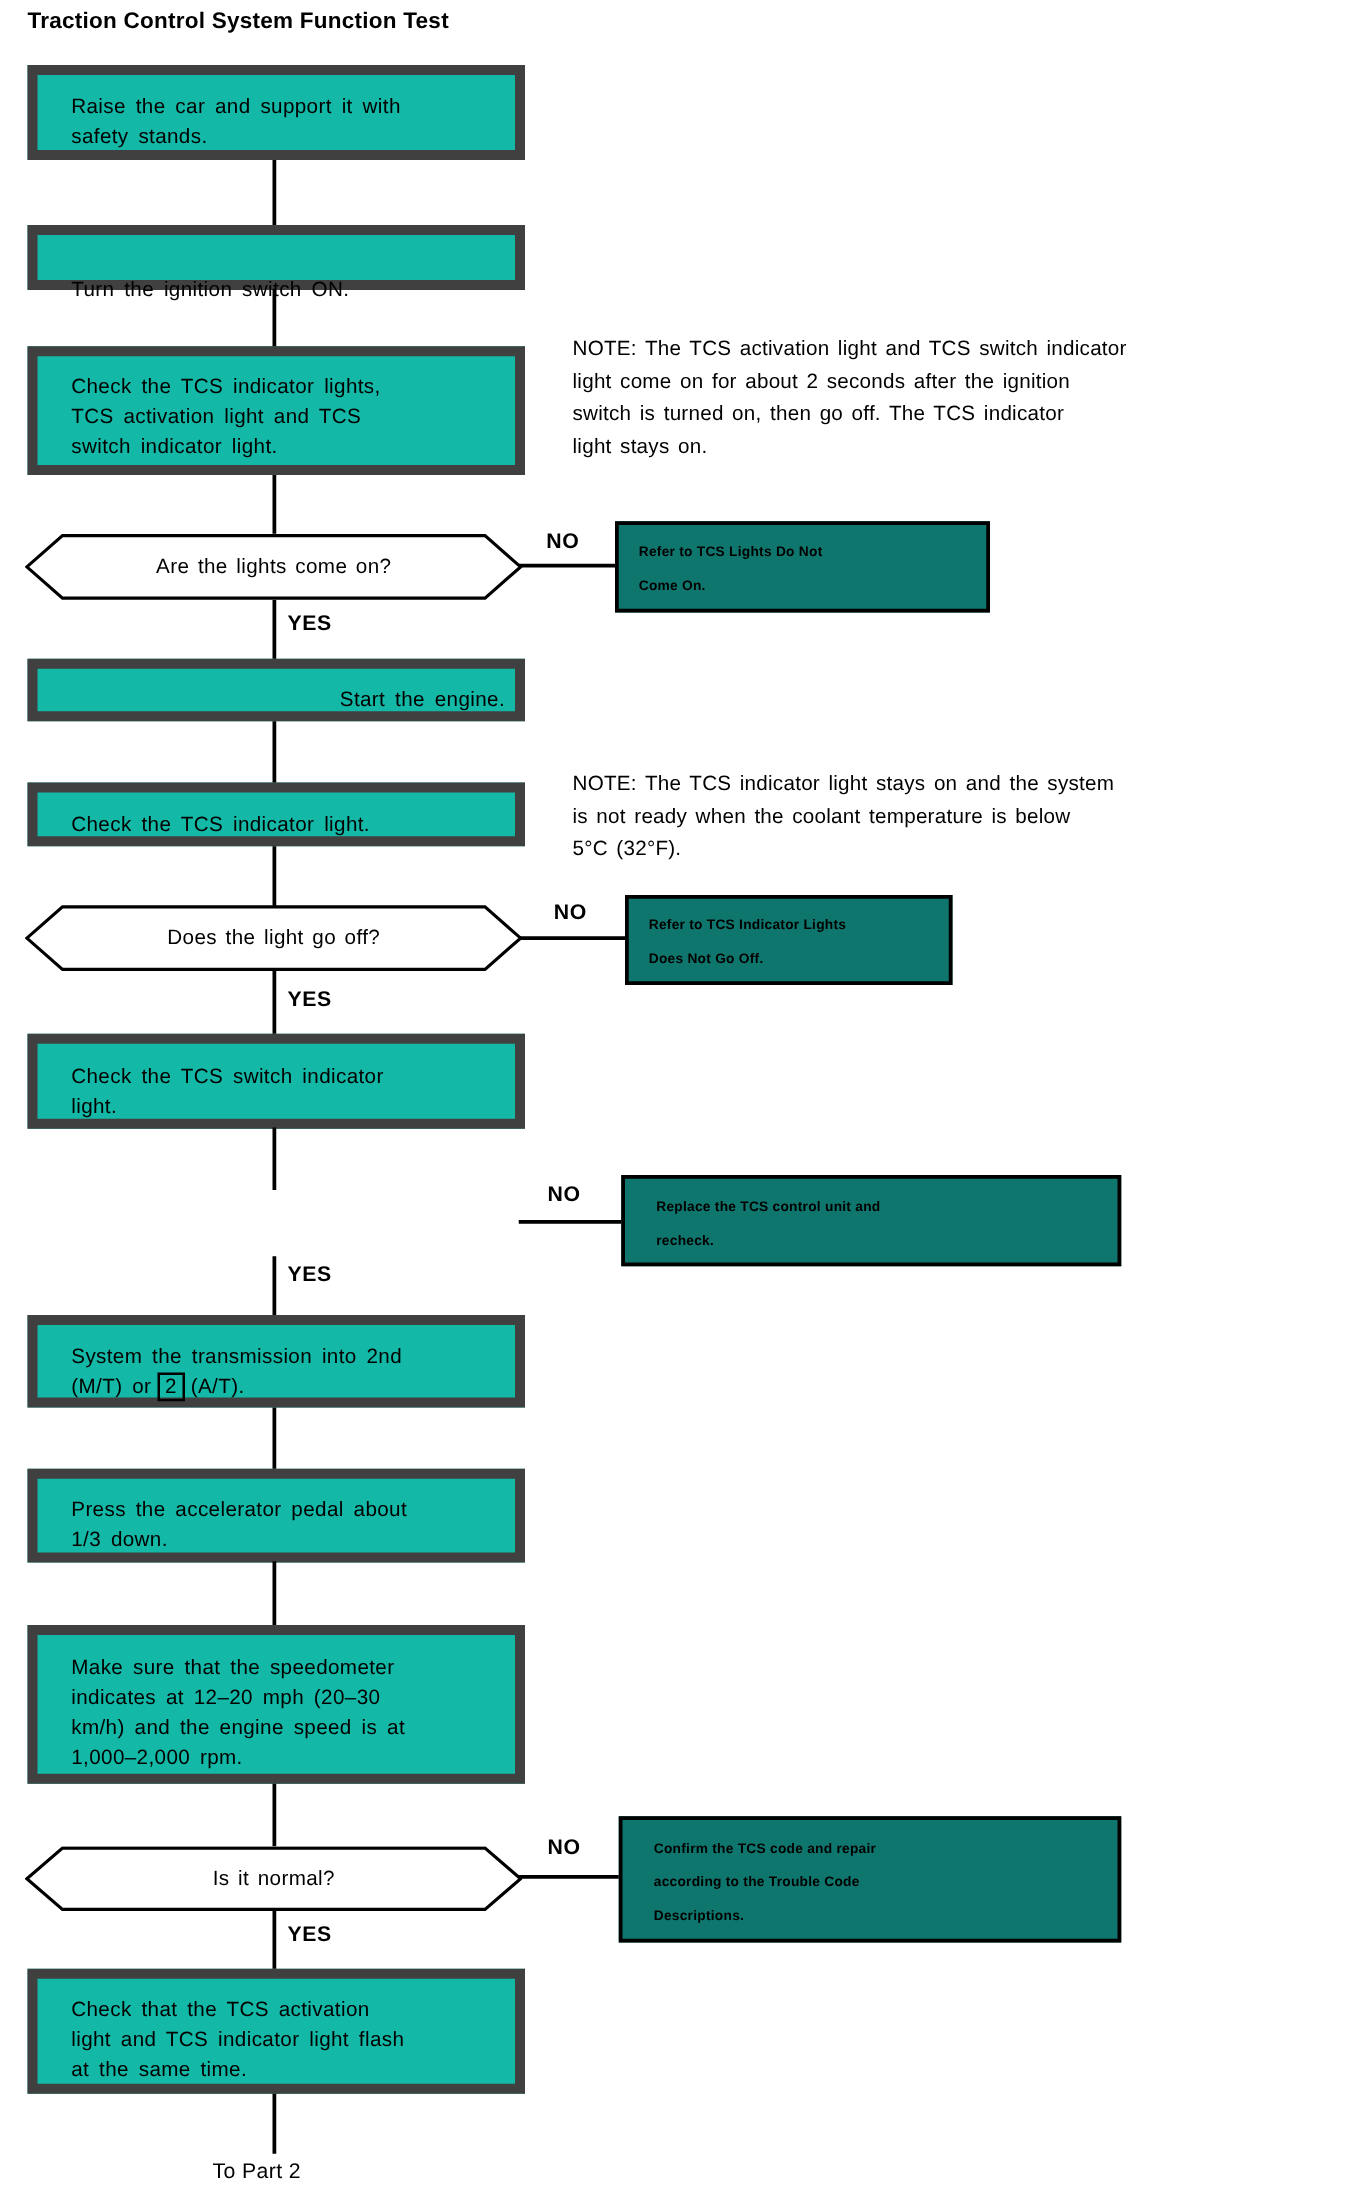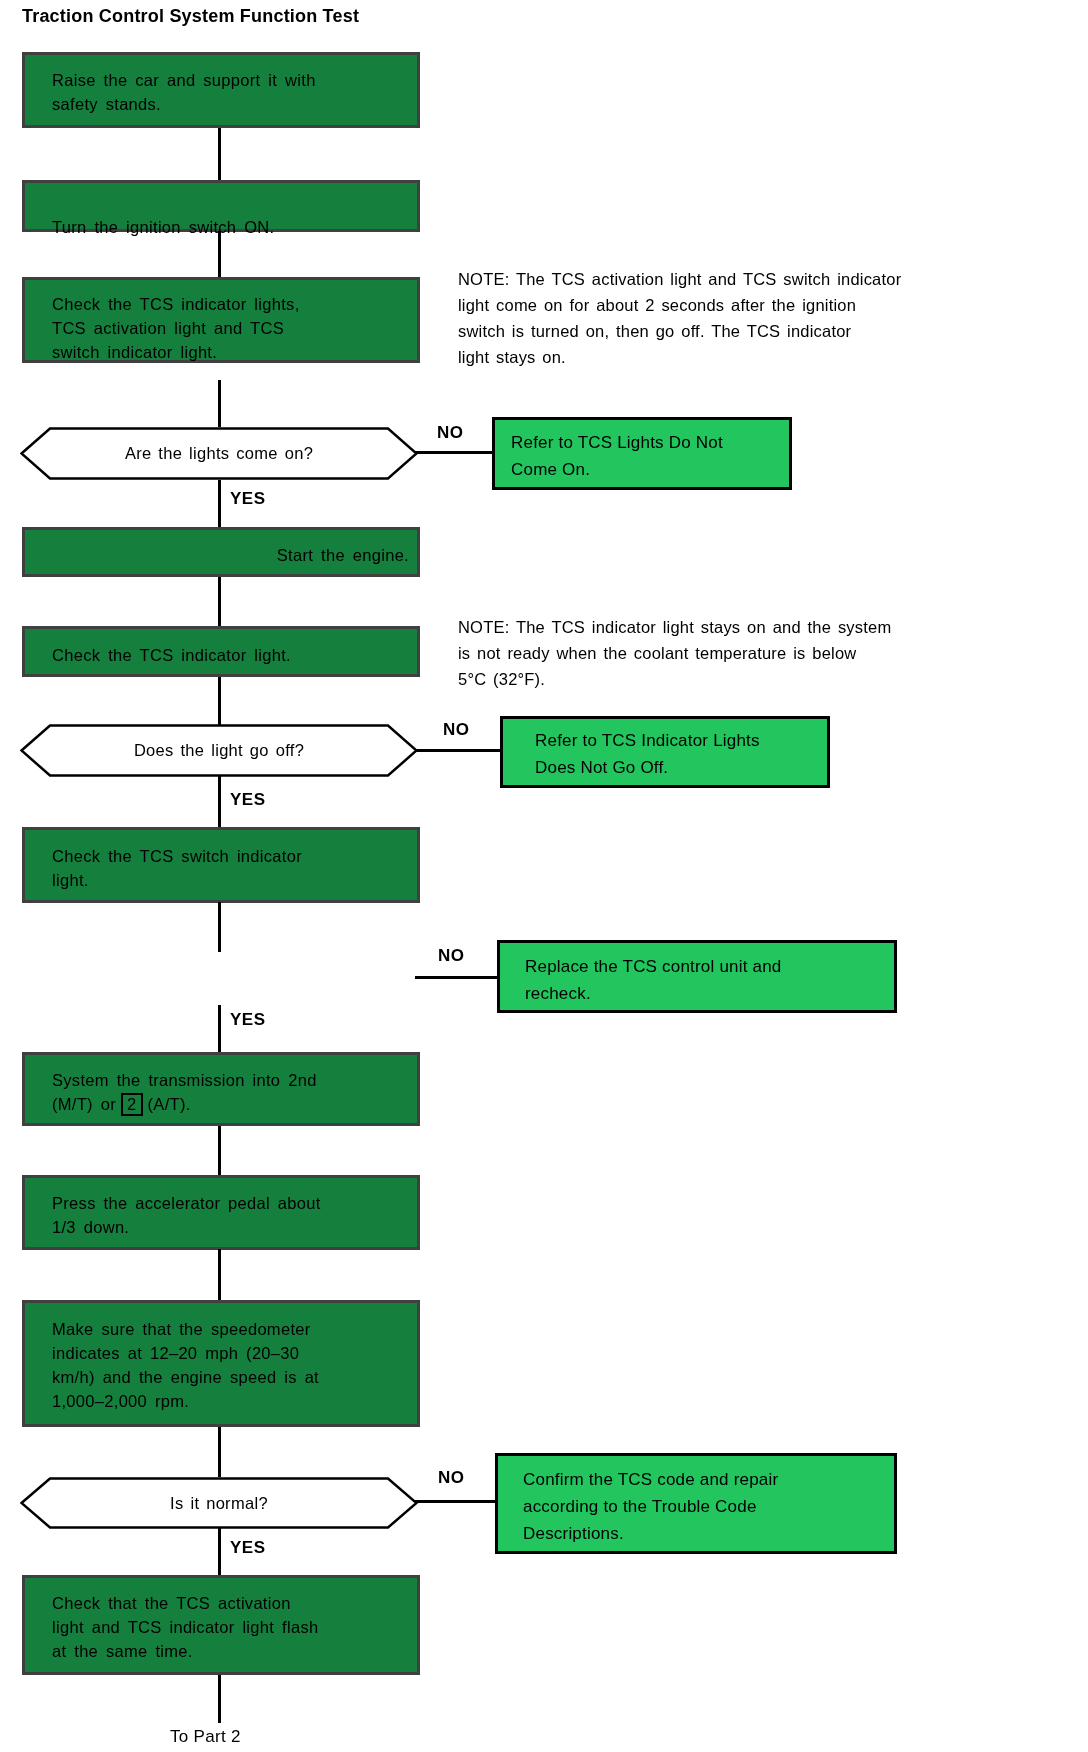--- a/index.html
+++ b/index.html
@@ -9,30 +9,30 @@
     background:#ffffff;
     font-family:"Liberation Sans", sans-serif;
     color:#000;
   }
   .title{
     position:absolute;left:22px;top:6px;
     font-size:18px;font-weight:bold;letter-spacing:.2px;
   }
   .pbox{
     position:absolute;box-sizing:border-box;
-    border:3px solid #404040;background:#15803d;
+    border:8px solid #404040;background:#14b8a6;
     font-size:16.5px;line-height:24px;letter-spacing:.3px;word-spacing:3px;
     white-space:pre-line;
     padding-left:27px;padding-right:8px;
   }
   .pbox.center{text-align:right;padding-left:8px;}
   .nbox{
     position:absolute;box-sizing:border-box;
-    border:3px solid #000;background:#22c55e;
-    font-size:17px;font-weight:normal;line-height:27px;letter-spacing:.2px;
+    border:3px solid #000;background:#0f766e;
+    font-size:11px;font-weight:bold;line-height:27px;letter-spacing:.2px;
     white-space:pre-line;
   }
   .hex{position:absolute;}
   .hex svg{position:absolute;left:0;top:0;width:100%;height:100%;}
   .hex .hex-label{
     position:absolute;left:0;top:0;right:0;bottom:0;
     display:flex;align-items:center;justify-content:center;
     font-size:16.5px;letter-spacing:.3px;word-spacing:2px;
   }
   .note{
@@ -57,21 +57,21 @@
 
 <div id="page">
 
   <div class="title">Traction Control System Function Test</div>
 
   <div class="pbox" style="left:22px;top:52px;width:398px;height:76px;padding-top:13px;">Raise the car and support it with
 safety stands.</div>
 
   <div class="pbox" style="left:22px;top:180px;width:398px;height:52px;padding-top:32px;">Turn the ignition switch ON.</div>
 
-  <div class="pbox" style="left:22px;top:277px;width:398px;height:86px;padding-top:12px;">Check the TCS indicator lights,
+  <div class="pbox" style="left:22px;top:277px;width:398px;height:103px;padding-top:12px;">Check the TCS indicator lights,
 TCS activation light and TCS
 switch indicator light.</div>
 
   <div class="pbox center" style="left:22px;top:527px;width:398px;height:50px;padding-top:13px;">Start the engine.</div>
 
   <div class="pbox" style="left:22px;top:626px;width:398px;height:51px;padding-top:14px;">Check the TCS indicator light.</div>
 
   <div class="pbox" style="left:22px;top:827px;width:398px;height:76px;padding-top:14px;">Check the TCS switch indicator
 light.</div>
 
@@ -108,21 +108,21 @@
   <div class="hex" style="left:20px;top:1477px;width:398px;height:52px;">
     <svg viewBox="0 0 398 52" preserveAspectRatio="none">
       <polygon points="1.5,26 30,1.5 368,1.5 396.5,26 368,50.5 30,50.5" fill="#fff" stroke="#000" stroke-width="2.5"></polygon>
     </svg>
     <div class="hex-label">Is it normal?</div>
   </div>
 
   <div class="nbox" style="left:492px;top:417px;width:300px;height:73px;padding:9px 8px 0 16px;">Refer to TCS Lights Do Not
 Come On.</div>
 
-  <div class="nbox" style="left:500px;top:716px;width:330px;height:72px;padding:8px 8px 0 32px;">Refer to TCS Indicator Lights
+  <div class="nbox" style="left:500px;top:716px;width:262px;height:72px;padding:8px 8px 0 16px;">Refer to TCS Indicator Lights
 Does Not Go Off.</div>
 
   <div class="nbox" style="left:497px;top:940px;width:400px;height:73px;padding:10px 8px 0 25px;">Replace the TCS control unit and
 recheck.</div>
 
   <div class="nbox" style="left:495px;top:1453px;width:402px;height:101px;padding:10px 8px 0 25px;">Confirm the TCS code and repair
 according to the Trouble Code
 Descriptions.</div>
 
   <div class="note" style="left:458px;top:266px;width:530px;">NOTE: The TCS activation light and TCS switch indicator

